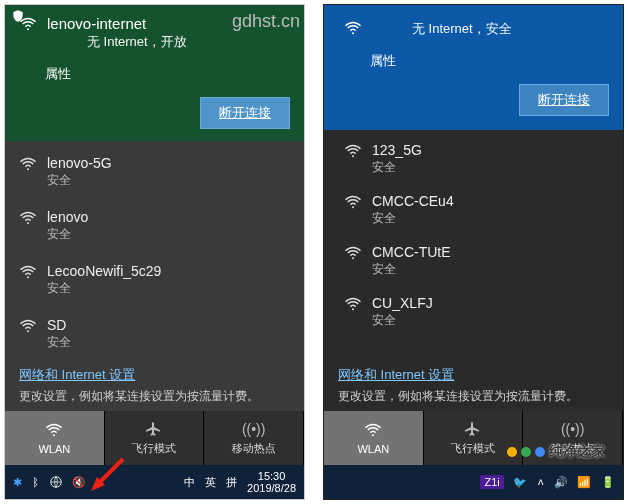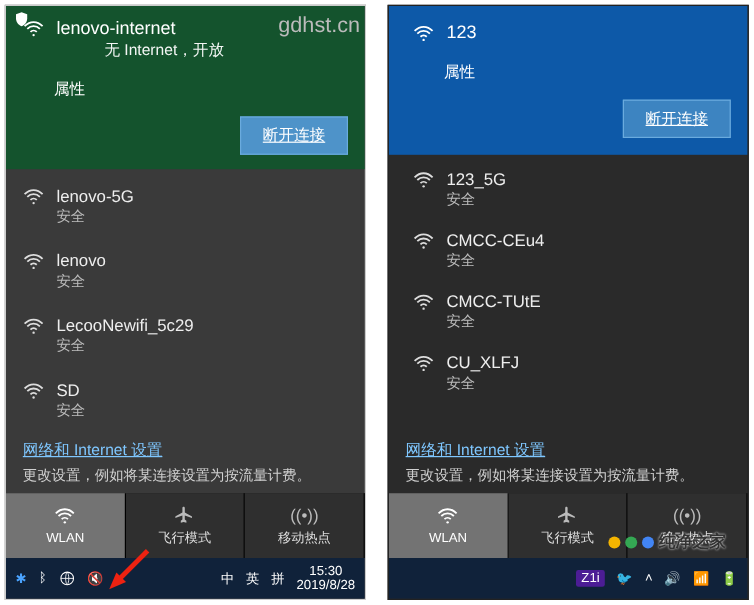--- a/index.html
+++ b/index.html
@@ -267,21 +267,21 @@
 <div class="panel right">
   <div class="connected">
     <div class="row-top">
       <svg class="wifi" viewBox="0 0 24 24">
           <path d="M2 9c6-6 14-6 20 0"></path>
           <path d="M5 12c4-4 10-4 14 0"></path>
           <path d="M8.5 15.5c2-2 5-2 7 0"></path>
           <circle cx="12" cy="19" r="1.3" fill="#fff"></circle>
         </svg>
       <div>
-        <div class="ssid">123</div>
+        <div class="status">无 Internet，安全</div>
       </div>
     </div>
     <div class="props">属性</div>
     <button class="btn-disc">断开连接</button>
   </div>
 
   <div class="list">
     <div class="net">
       <svg class="wifi" viewBox="0 0 24 24">
           <path d="M2 9c6-6 14-6 20 0"></path>

